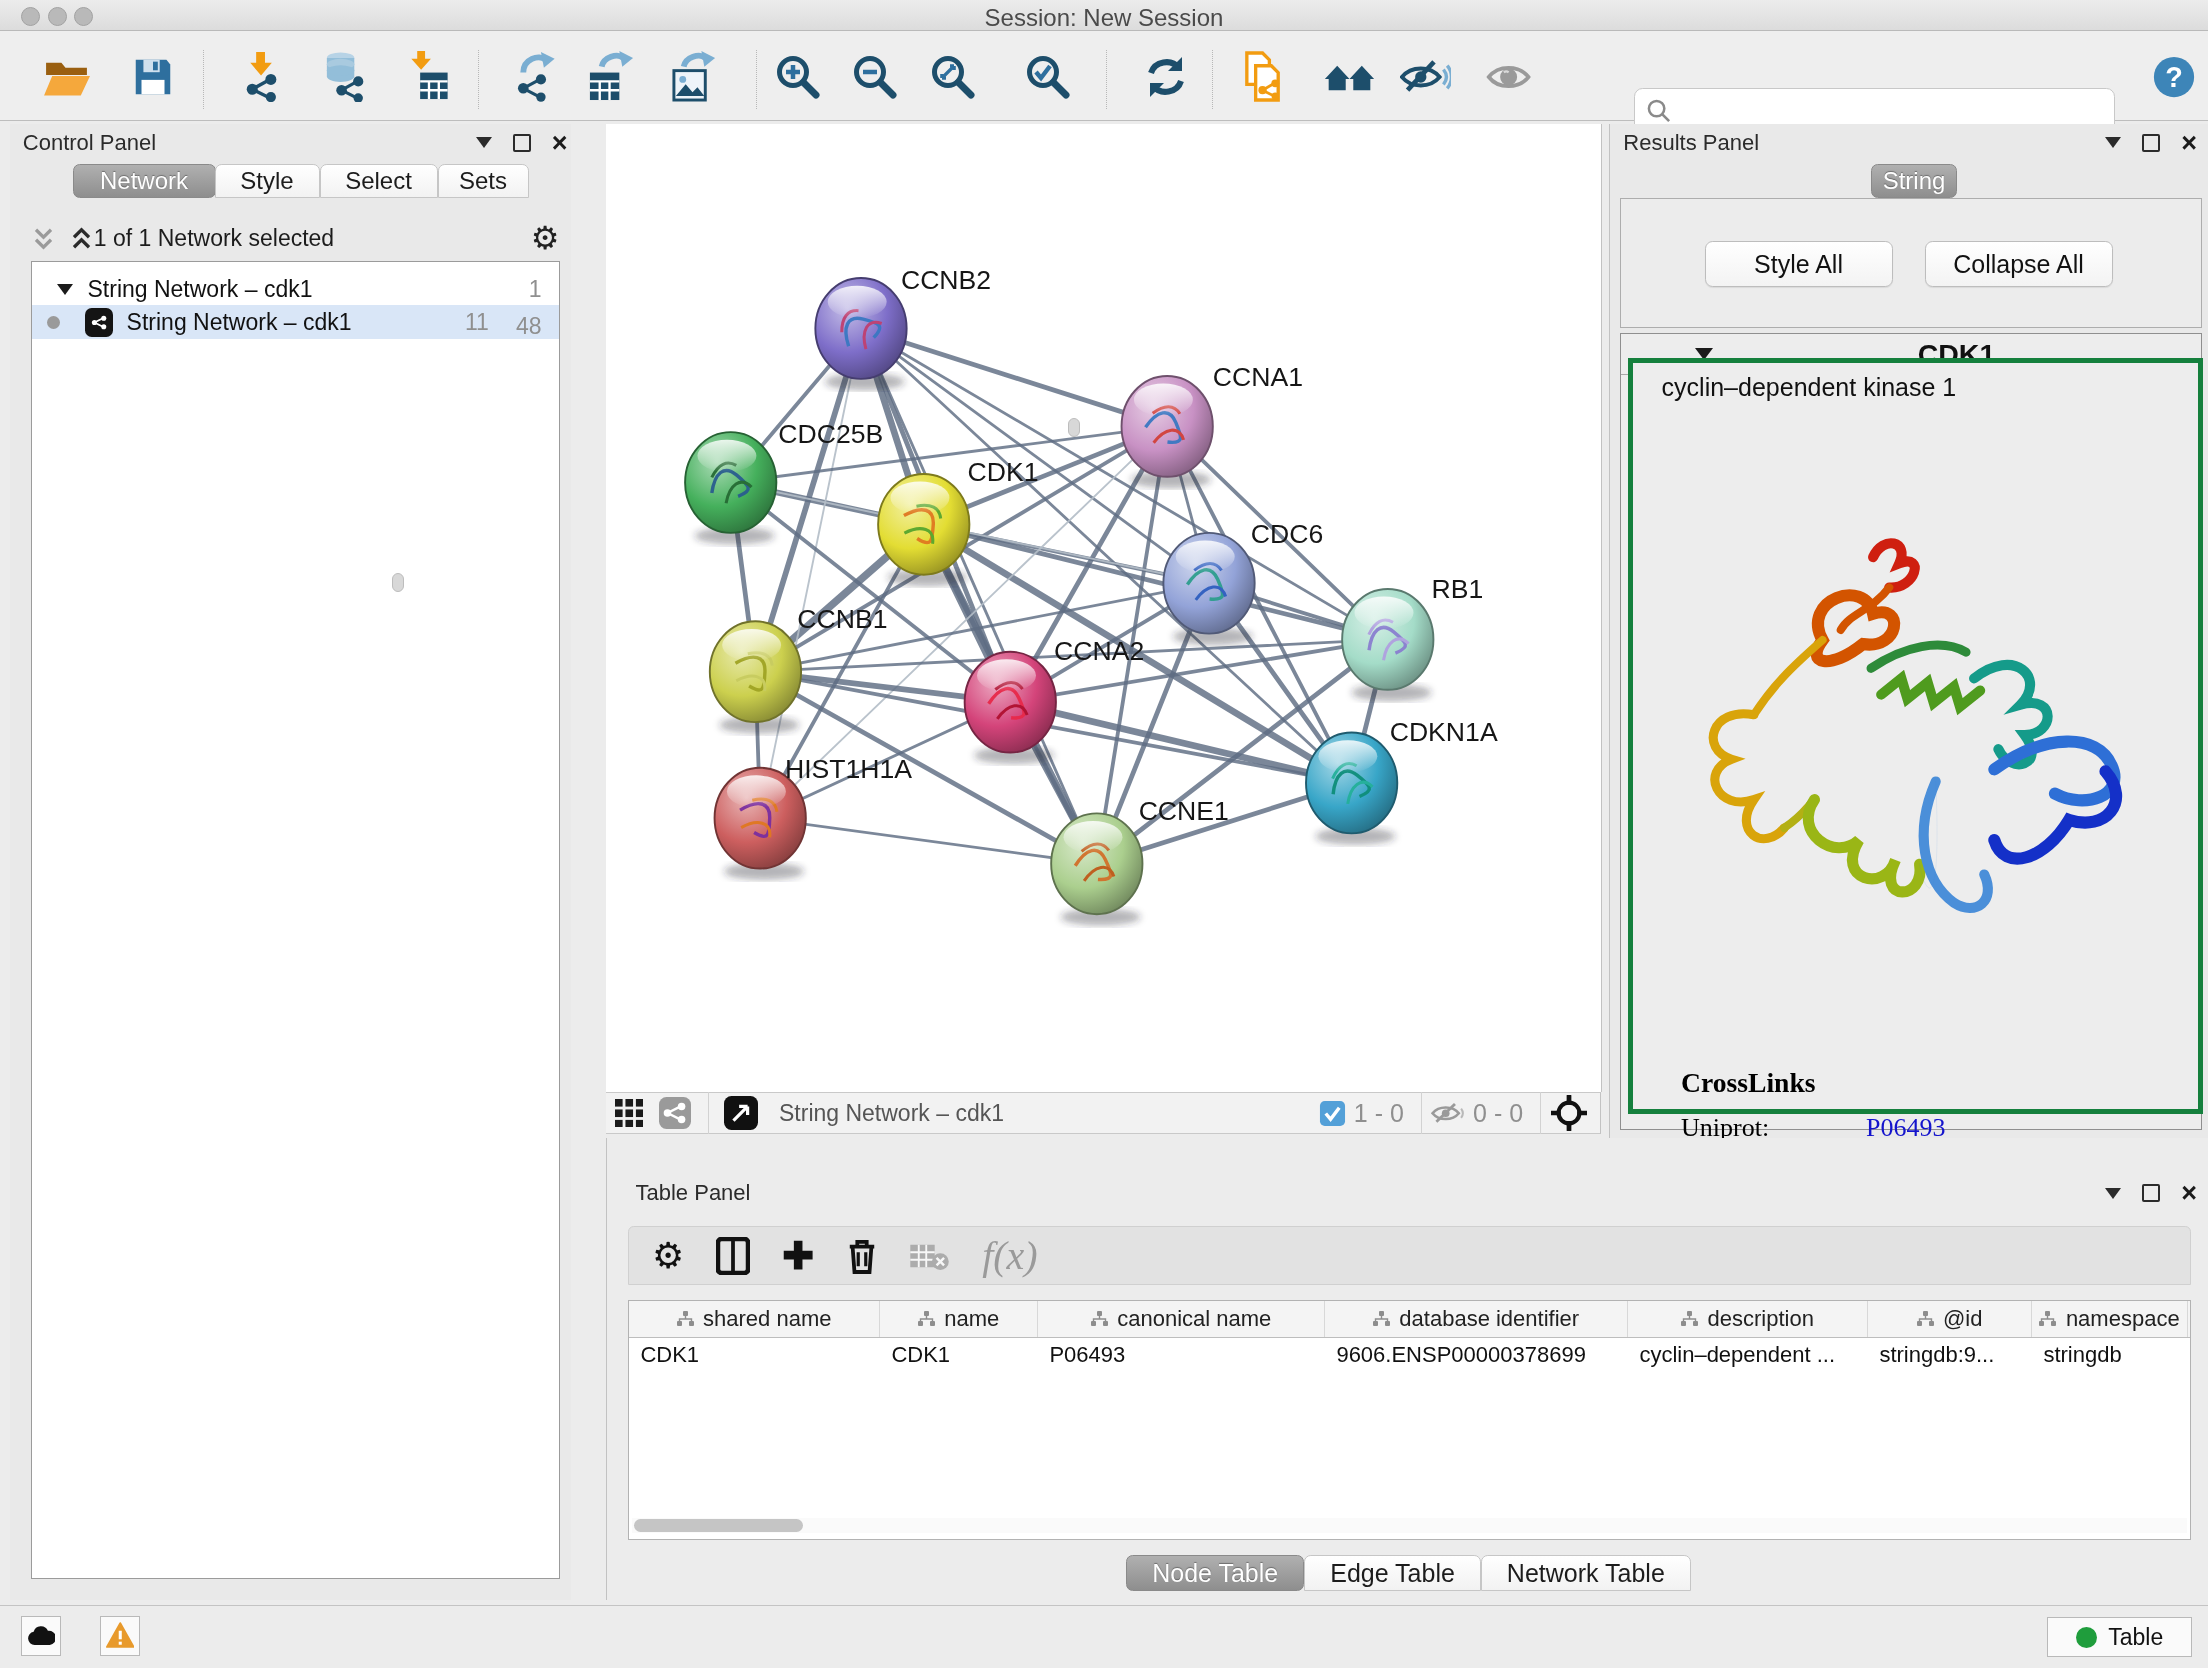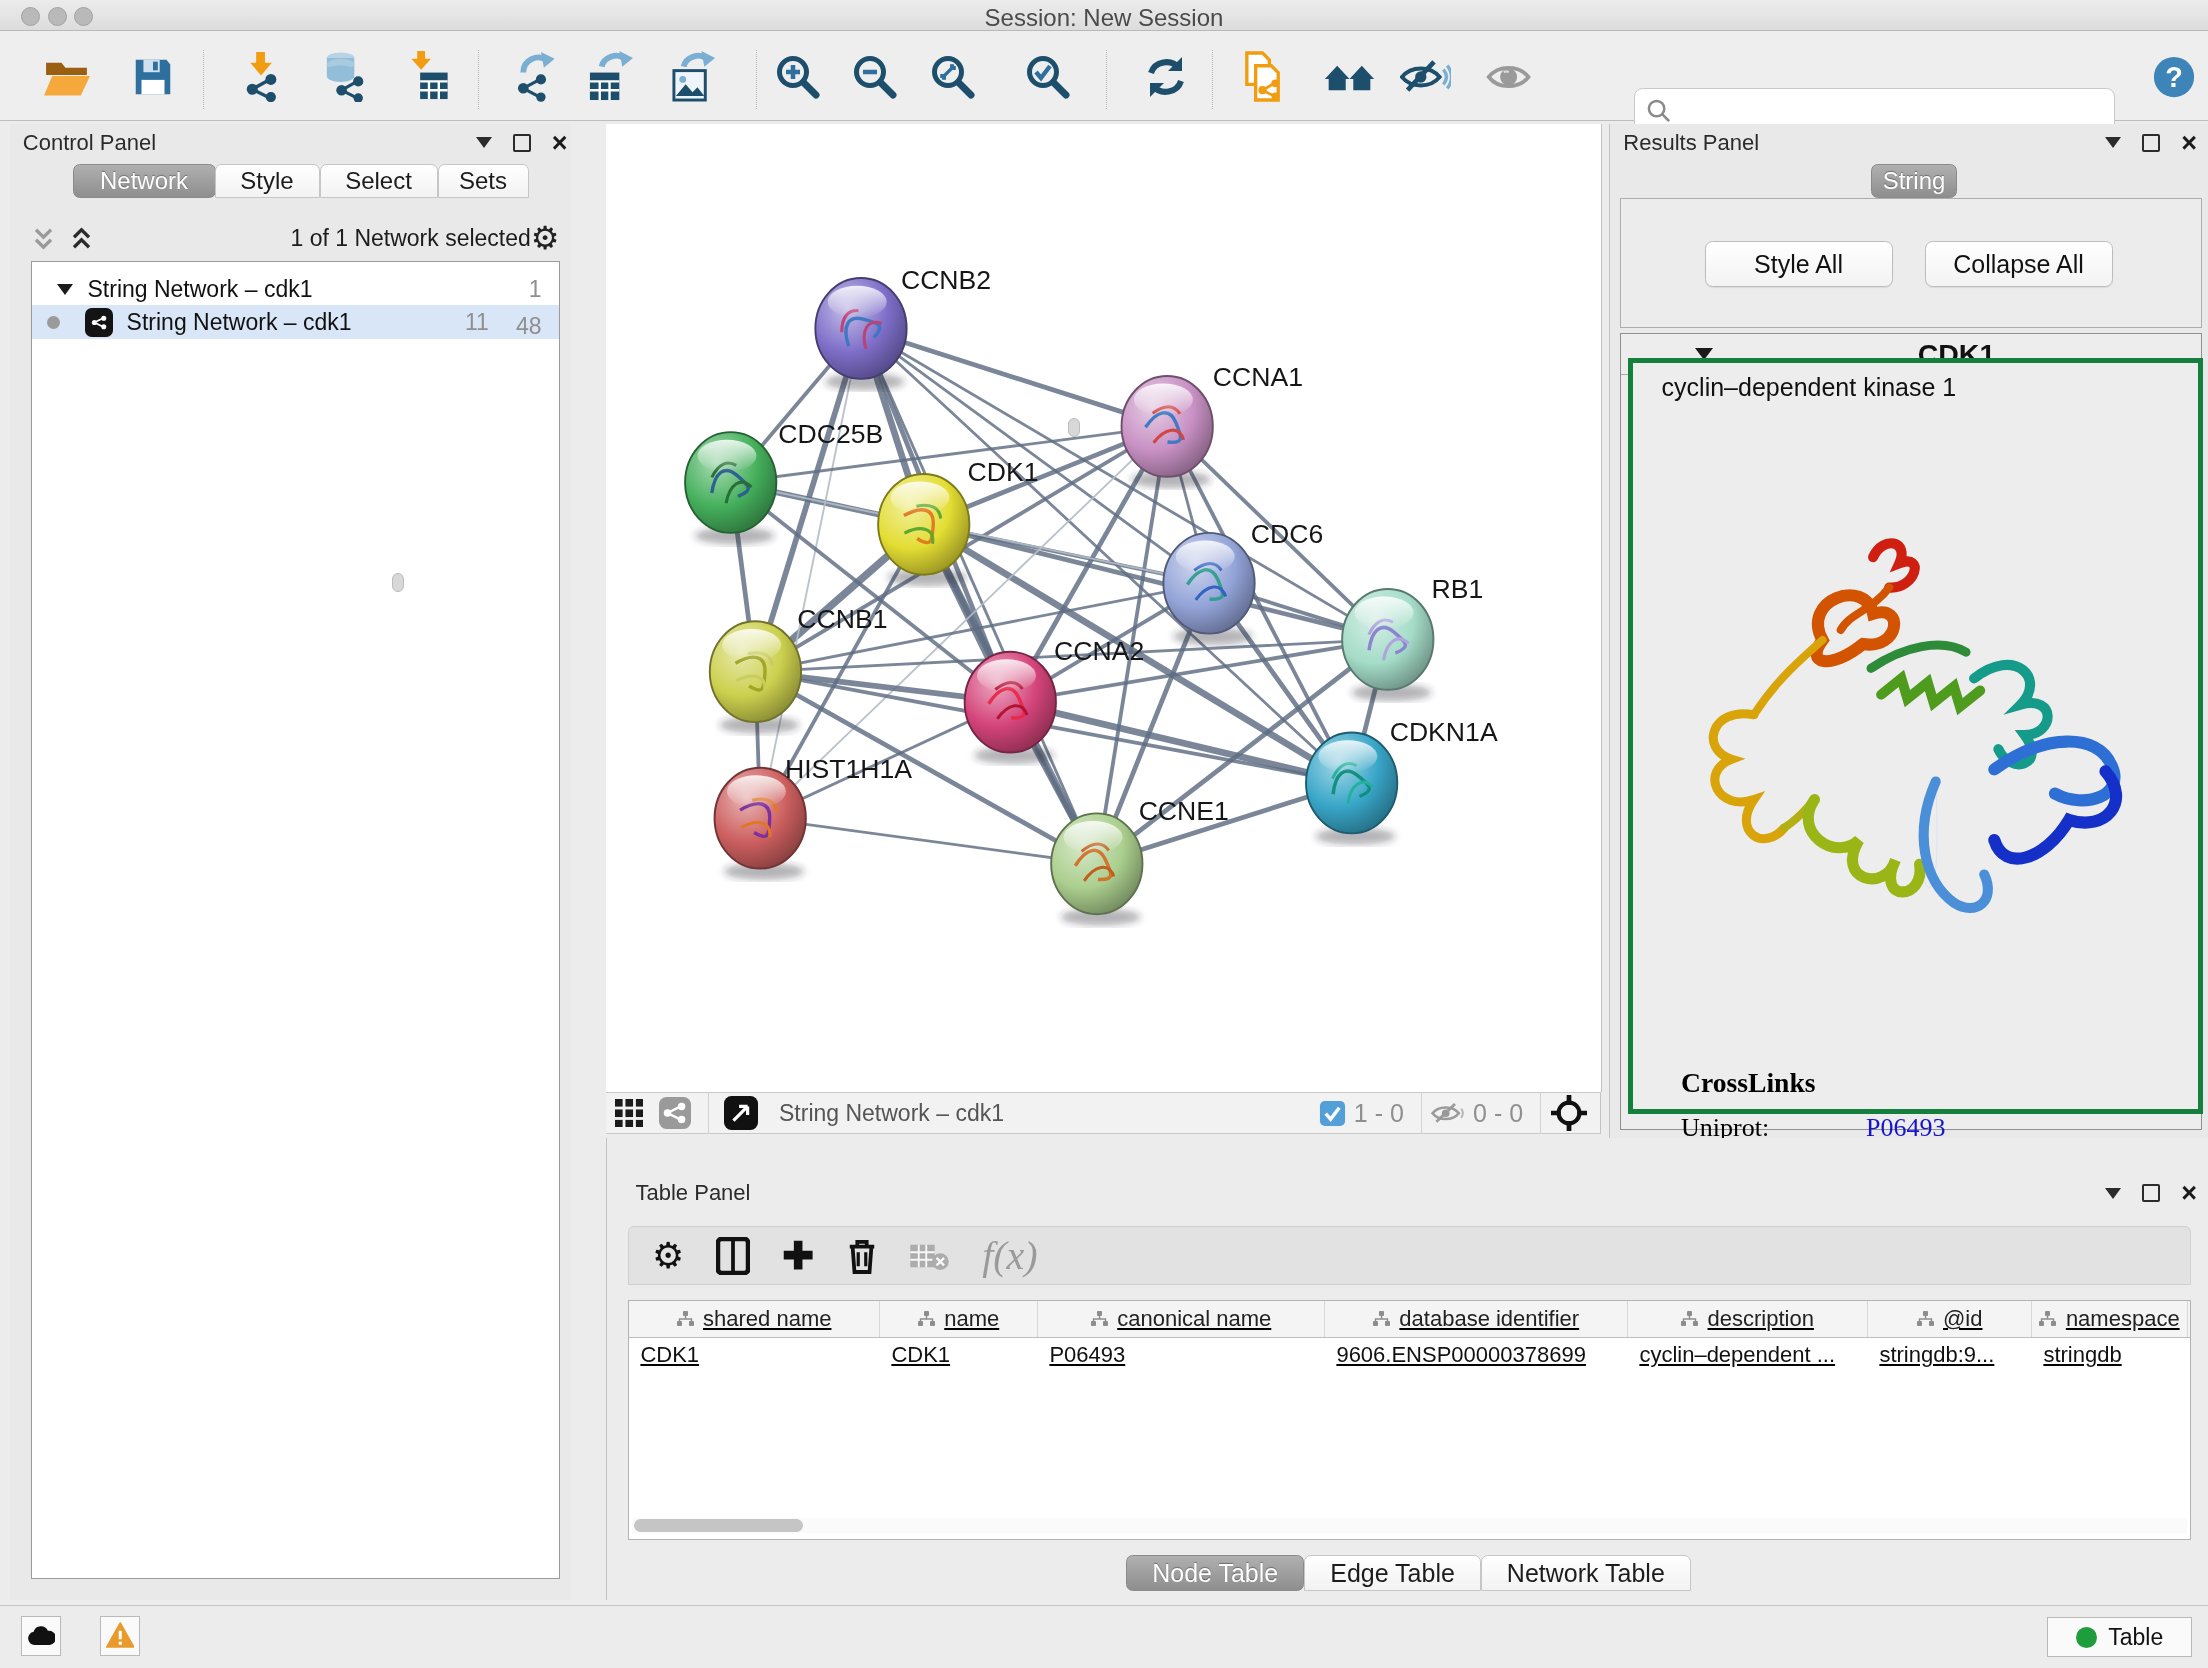--- a/index.html
+++ b/index.html
@@ -28,21 +28,21 @@
   .wc-close{font-size:27px;font-weight:bold;color:#1b1b1b;line-height:14.3px;}
   .tab{height:34px;background:linear-gradient(#ffffff,#f2f2f2);border:1px solid #c6c6c6;
      display:flex;align-items:center;justify-content:center;font-size:24px;color:#1c1c1c;
      border-radius:6.7px 6.7px 0 0;box-sizing:border-box;}
   .tab.sel{background:linear-gradient(#b0b0b0,#8e8e8e);color:#fff;border-color:#8a8a8a;
      text-shadow:0 -1px 1px rgba(0,0,0,.35);border-radius:6.7px;}
   
   #control-panel{left:9.5px;top:124px;width:561px;height:1476px;background:#e9e9e9;}
   #cp-tabs .tab{position:absolute;top:0;}
   #cp-statusrow{left:21px;top:95px;width:529px;height:38px;display:flex;align-items:center;}
-  #cp-status{flex:1;text-align:right;font-size:23px;color:#1c1c1c;}
+  #cp-status{flex:1;text-align:left;font-size:23px;color:#1c1c1c;}
   #cp-gear{font-size:32px;color:#222;}
   #cp-list{left:21px;top:137px;width:529px;height:1318px;background:#fff;border:1.9px solid #9b9b9b;box-sizing:border-box;}
   .cp-row{position:relative;width:100%;height:32px;display:flex;align-items:center;font-size:23px;color:#111;}
   .cp-row .cnt{color:#8f8f8f;}
   #cp-row-net{background:#d9e6f7;height:34px;}
   .share-badge{width:28.5px;height:28.5px;border-radius:6.7px;background:#141414;display:flex;align-items:center;justify-content:center;}
   
   #network-panel{left:606px;top:124px;width:995px;height:968px;background:#ffffff;border-right:1px solid #c2c2c2;}
   #net-toolbar{left:606px;top:1092px;width:995px;height:42px;background:#f2f2f2;
      border-top:1px solid #c9c9c9;border-bottom:1px solid #c9c9c9;border-right:1px solid #c2c2c2;
@@ -63,21 +63,21 @@
   #rp-desc{position:absolute;left:28.5px;top:9.5px;font-size:25px;color:#111;}
   #crosslinks{position:absolute;left:48px;top:704px;font-family:"Liberation Serif",serif;}
   #cl-title{font-size:27.6px;font-weight:bold;color:#000;margin-bottom:5.7px;}
   .clrow{display:flex;height:46px;align-items:center;}
   .cllabel{width:185px;font-size:26px;color:#000;}
   .cllink{font-size:26px;color:#1414cc;text-decoration:underline;}
   
   #table-panel{left:606px;top:1138px;width:1603px;height:462px;background:#ececec;border-left:1px solid #c2c2c2;box-sizing:border-box;}
   #tp-toolbar{left:21px;top:88px;width:1563px;height:59px;background:#e2e2e2;border:1px solid #d0d0d0;
       border-radius:5.7px 5.7px 0 0;display:flex;align-items:center;gap:32px;padding-left:23px;box-sizing:border-box;}
-  #tbl{left:21px;top:162px;width:1563px;height:240px;background:#fff;border:1.9px solid #b2b2b2;box-sizing:border-box;text-decoration:underline;}
+  #tbl{left:21px;top:162px;width:1563px;height:240px;background:#fff;border:1.9px solid #b2b2b2;box-sizing:border-box;}
   #tbl-head{display:flex;height:36px;background:#f4f4f4;border-bottom:1px solid #bdbdbd;}
   .th{display:flex;align-items:center;justify-content:center;gap:9.5px;font-size:22px;color:#222;
       border-right:1px solid #d8d8d8;box-sizing:border-box;overflow:hidden;white-space:nowrap;}
   #tbl-row{display:flex;height:34px;}
   .td{display:flex;align-items:center;font-size:22px;color:#111;padding-left:11.4px;box-sizing:border-box;
       overflow:hidden;white-space:nowrap;}
   #hscroll{left:25px;top:380px;width:1555px;height:15px;background:#fafafa;}
   #hthumb{left:1.9px;top:1px;width:169px;height:13.3px;border-radius:6.7px;background:#c5c5c5;}
   #tp-tabs{left:0;top:417px;width:1603px;display:flex;justify-content:center;gap:0;}
   #tp-tabs .tab{min-width:152px;padding:0 25px;height:36px;font-size:25px;}

